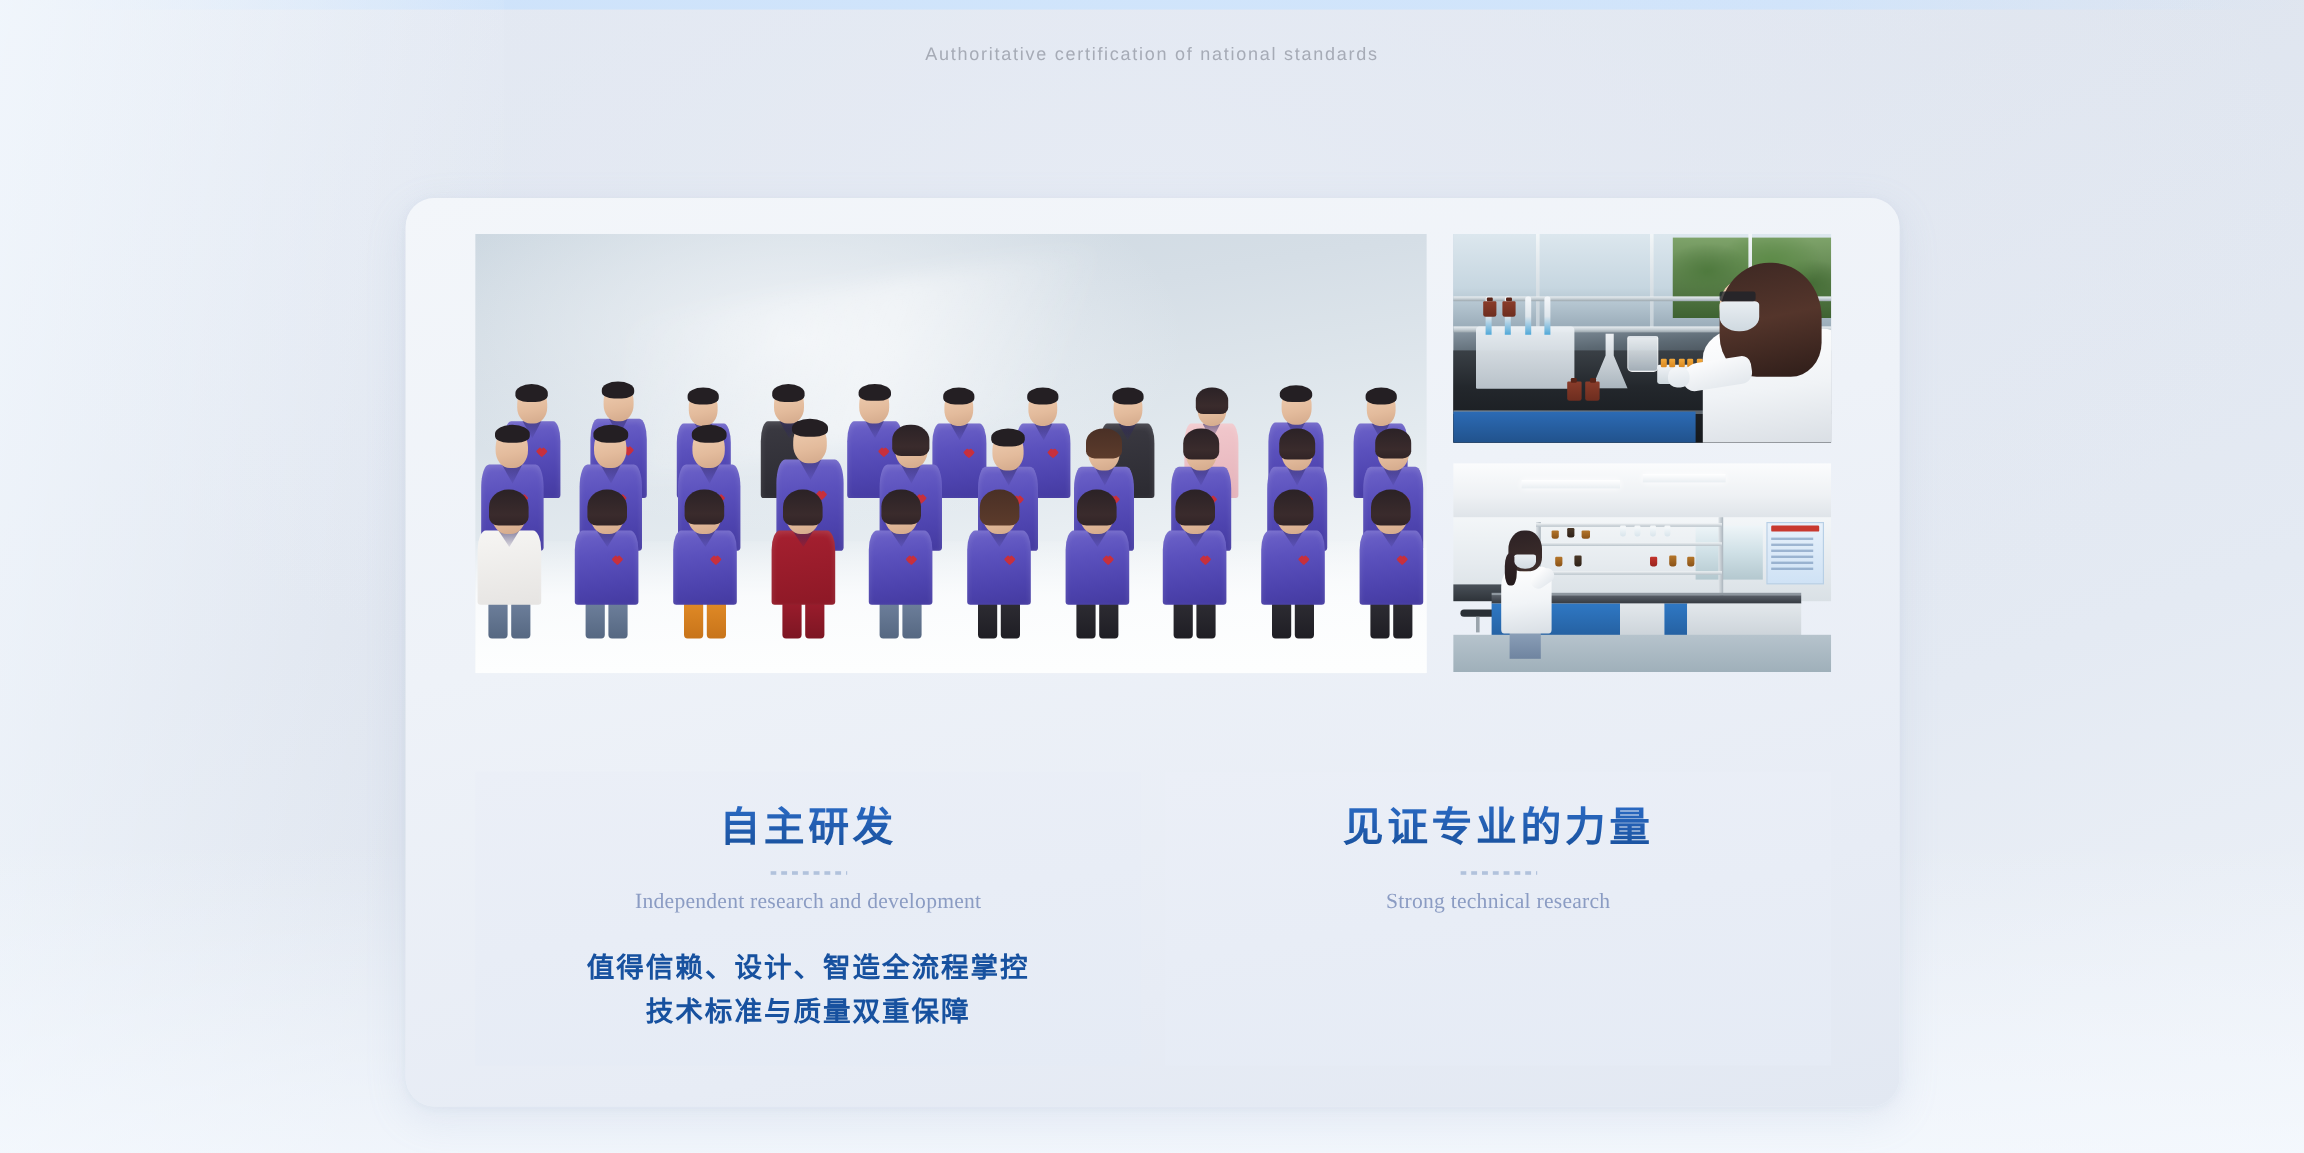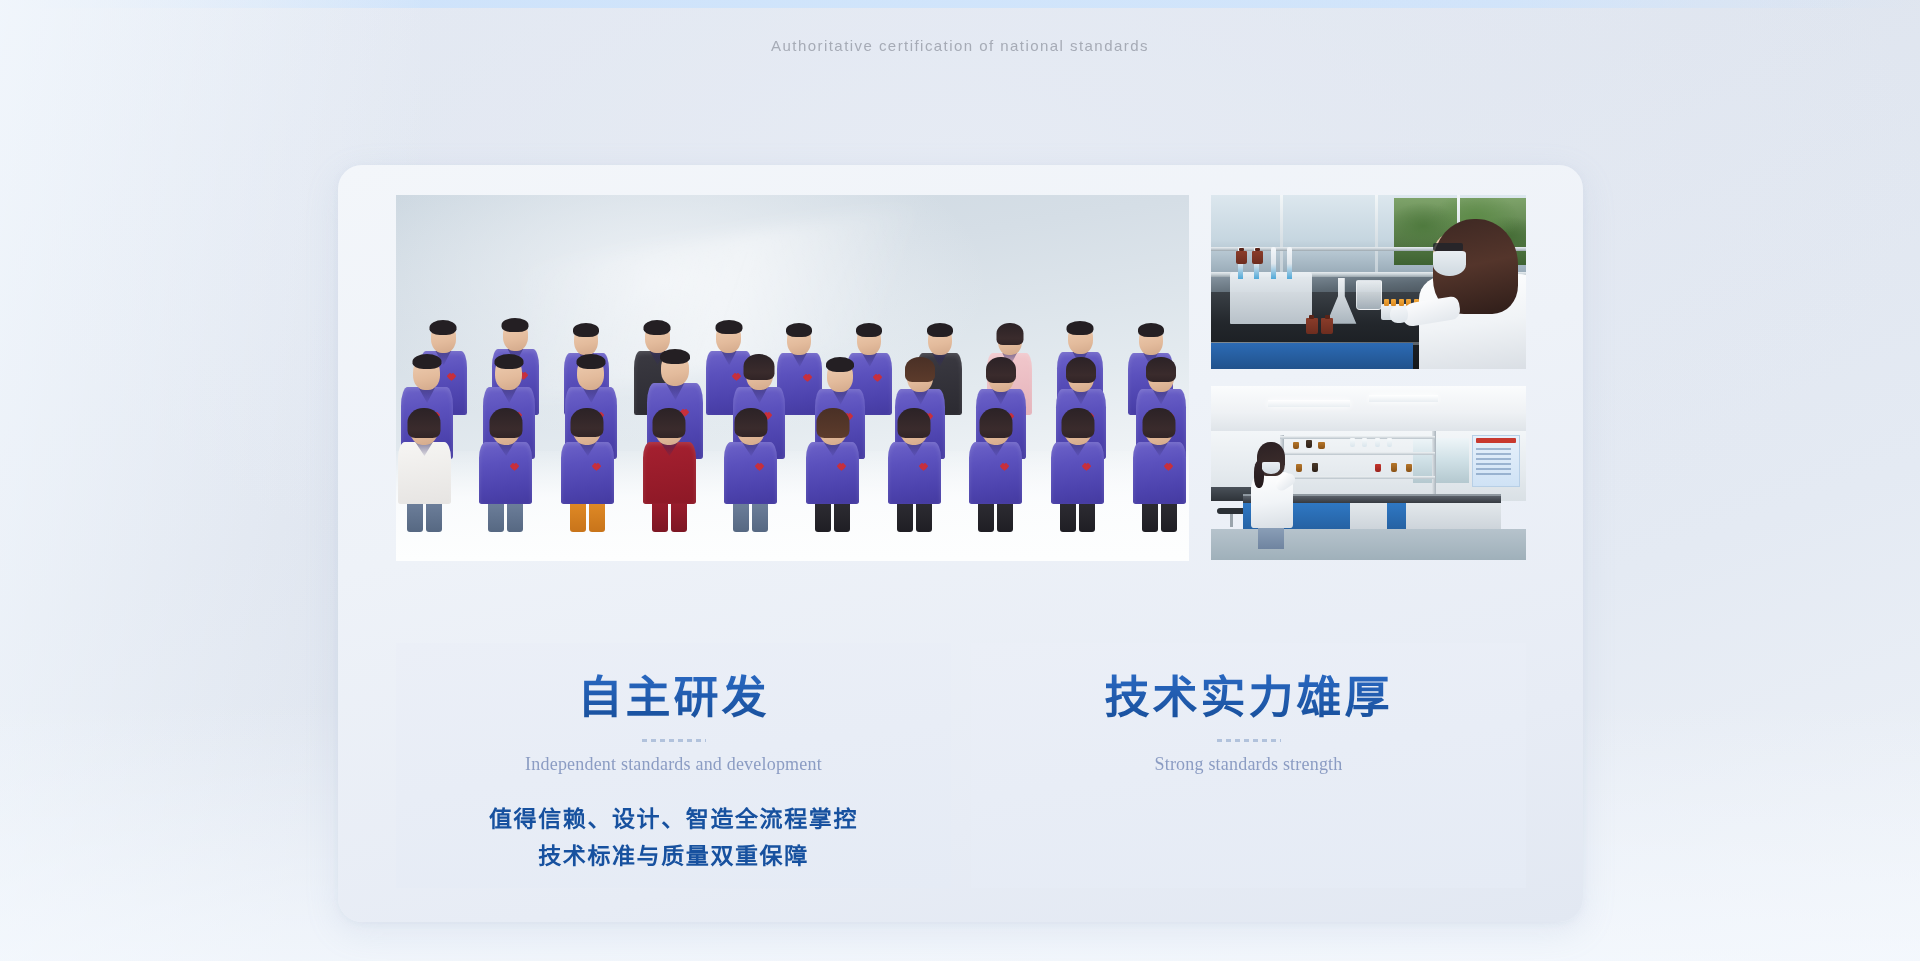--- a/index.html
+++ b/index.html
@@ -391,21 +391,21 @@
   }
   .card {
     width:555px; height:245px;
     background:linear-gradient(172deg,#ebeff7 0%, #e8edf6 48%, #e5ebf5 100%);
     padding-top:28px;
     text-align:center;
     position:relative;
   }
   .card-title {
     font-family:"Liberation Serif", serif;
-    font-size:45px; font-weight:700; letter-spacing:3px;
+    font-size:34px; font-weight:700; letter-spacing:3px;
     line-height:1.2;
     color:#1a57ab;
     background:linear-gradient(180deg,#2a69c2 0%,#174e99 100%);
     -webkit-background-clip:text; background-clip:text;
     -webkit-text-fill-color:transparent;
   }
   .divider {
     margin:14px auto 0;
     width:64px; height:3px;
     background-image:linear-gradient(90deg,#b1c2dc 0 52%, transparent 52% 100%);
@@ -841,27 +841,27 @@
       </div>
 
     </div>
   </div>
 
   <div class="cards">
 
     <div class="card">
       <div class="card-title">自主研发</div>
       <div class="divider"></div>
-      <div class="card-sub">Independent standards and development</div>
+      <div class="card-sub">Independent research and development</div>
       <div class="card-body">
         <span class="ln">值得信赖、设计、智造全流程掌控</span>
         <span class="ln">技术标准与质量双重保障</span>
       </div>
     </div>
 
     <div class="card">
-      <div class="card-title">技术实力雄厚</div>
+      <div class="card-title">见证专业的力量</div>
       <div class="divider"></div>
-      <div class="card-sub">Strong standards strength</div>
+      <div class="card-sub">Strong technical research</div>
     </div>
 
   </div>
 </div>
 
 </body></html>

